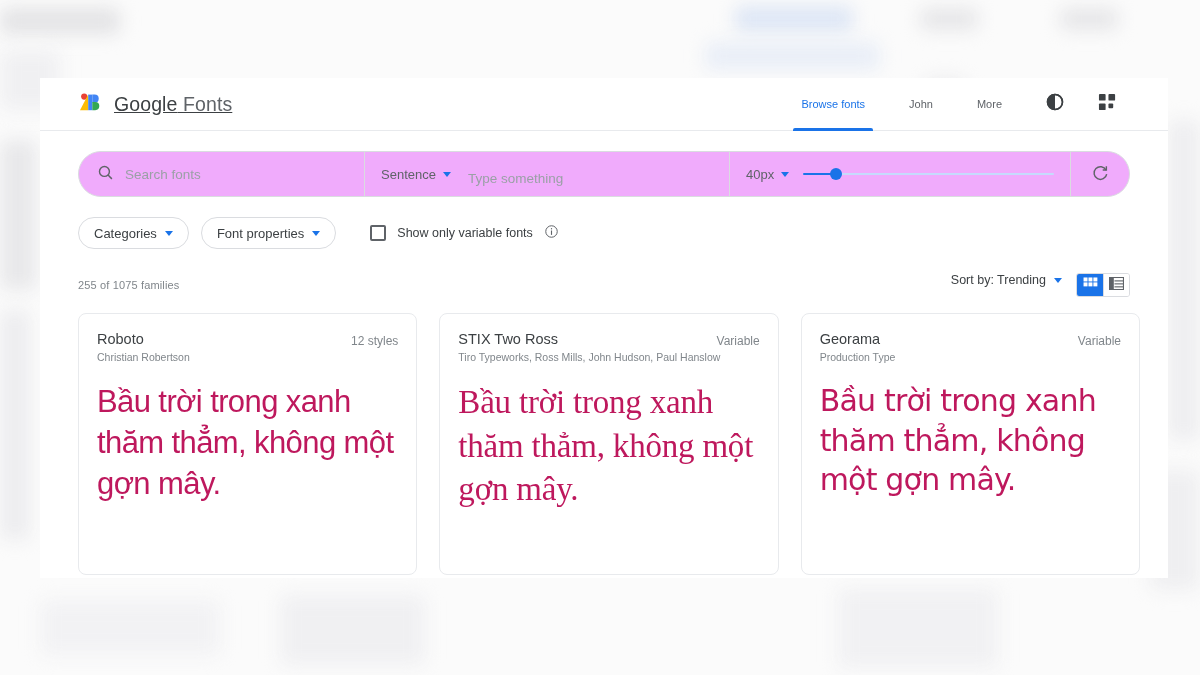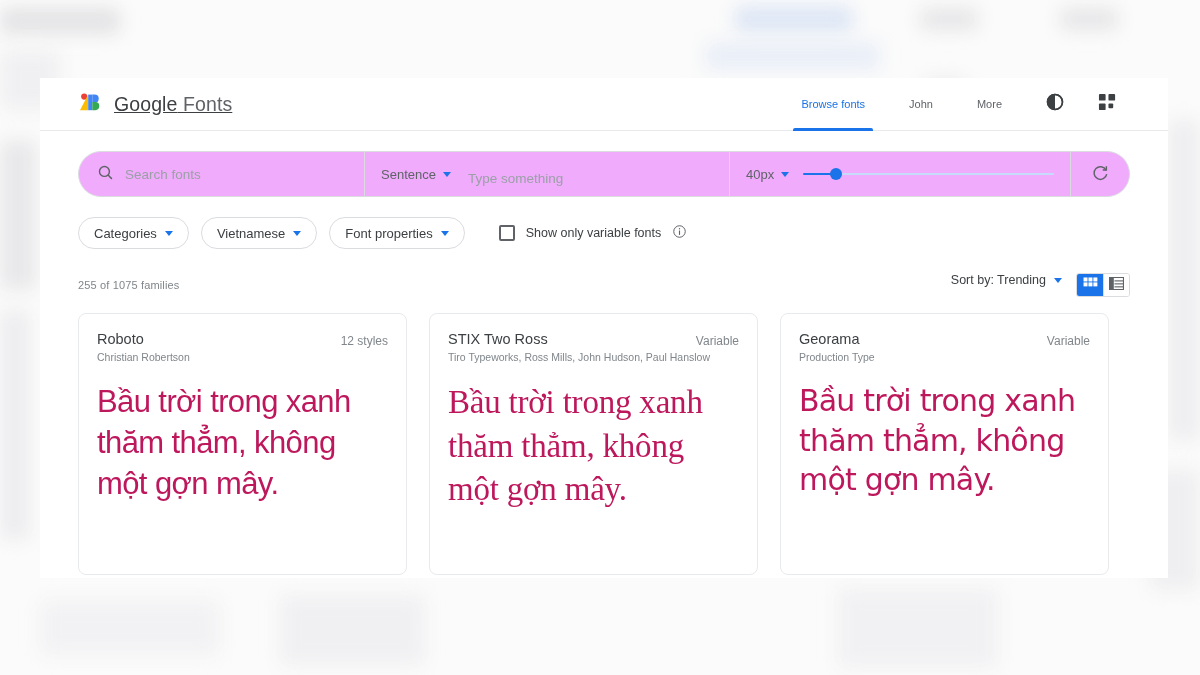--- a/index.html
+++ b/index.html
@@ -136,21 +136,21 @@
   .viewtoggle { display: flex; border: 1px solid #dadce0; border-radius: 3px; overflow: hidden; }
   .vt {
     width: 26px; height: 22px; display: flex; align-items: center; justify-content: center;
     cursor: pointer; background: #fff;
   }
   .vt.active { background: #1a73e8; }
   .vt + .vt { border-left: 1px solid #dadce0; }
 
   
   .grid {
-    margin: 16px 59px 0 38px;
+    margin: 16px 28px 0 38px;
     display: grid; grid-template-columns: repeat(3, 1fr); gap: 22px;
   }
   .card {
     border: 1px solid #e8eaed; border-radius: 8px;
     height: 262px; padding: 17px 18px 0 18px;
     background: #fff; overflow: hidden; cursor: pointer;
   }
   .card-top { display: flex; align-items: flex-start; }
   .card-name { font-size: 14.5px; color: #3c4043; line-height: 1.15; }
   .card-tag { margin-left: auto; font-size: 12px; color: #80868b; padding-top: 3px; white-space: nowrap; }
@@ -274,24 +274,20 @@
           <path fill="#5f6368" d="M14.3 3.2h5.4v5.4h-5.4z" opacity="0"></path>
           <path fill="none" stroke="#5f6368" stroke-width="1.8" d="M19.4 4.2v4.6h-4.6"></path>
         </svg>
       </span>
     </div>
   </div>
 
   <div class="filters">
     <div class="chip">
       <span>Categories</span>
-      <span class="caret"></span>
-    </div>
-    <div class="chip">
-      <span>Vietnamese</span>
       <span class="caret"></span>
     </div>
     <div class="chip">
       <span>Font properties</span>
       <span class="caret"></span>
     </div>
 
     <div class="checkline">
       <span class="cbox"></span>
       <span class="lbl">Show only variable fonts</span>

